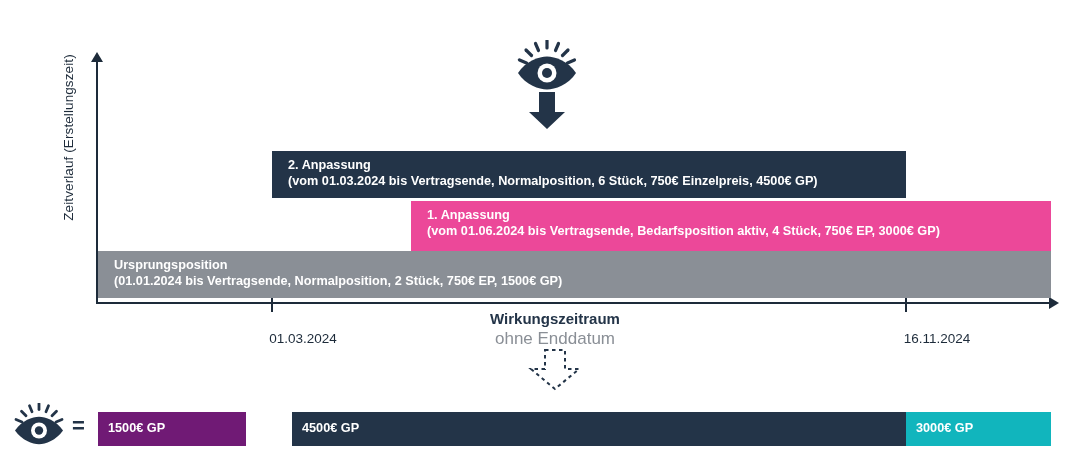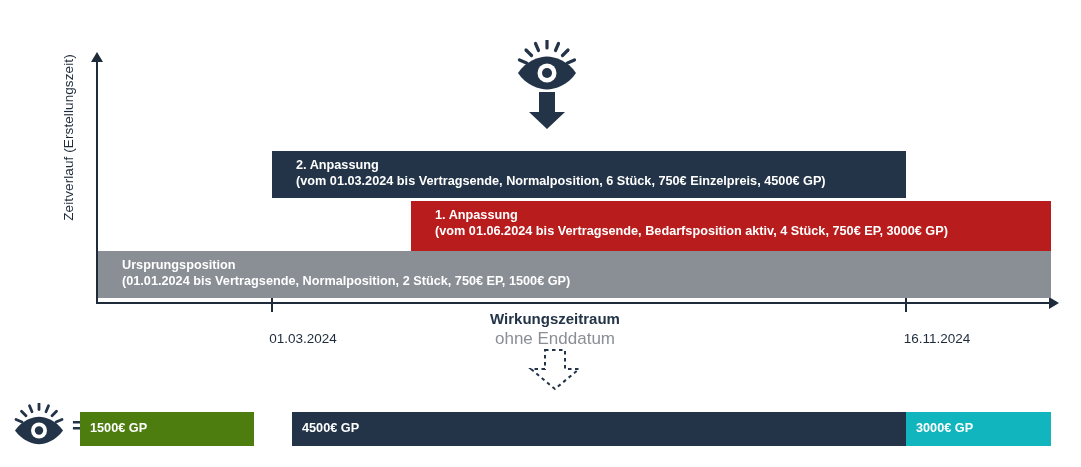--- a/index.html
+++ b/index.html
@@ -87,41 +87,41 @@
     color: #1d2b3a;
     white-space: nowrap;
     transform: translateX(-50%);
     margin-left: 32px;
   }
 
   
   .bar {
     position: absolute;
     box-sizing: border-box;
-    padding: 7px 10px 8px 24px;
+    padding: 7px 10px 8px 16px;
     color: #ffffff;
     font-size: 12.7px;
     line-height: 15.5px;
   }
   .bar .line1 { font-weight: bold; }
   .bar .line2 { font-weight: bold; }
 
   .bar-original {
     left: 98px;
     top: 251px;
     width: 953px;
     height: 47px;
     background: #8a8f96;
   }
   .bar-adj1 {
     left: 411px;
     top: 201px;
     width: 640px;
     height: 56px;
-    background: #b91c1c;
+    background: #ec4899;
   }
   .bar-adj2 {
     left: 272px;
     top: 151px;
     width: 634px;
     height: 47px;
     background: #233448;
   }
 
   
@@ -188,21 +188,21 @@
     position: absolute;
     top: 412px;
     height: 34px;
     box-sizing: border-box;
     padding: 8px 0 0 10px;
     color: #ffffff;
     font-size: 12.7px;
     font-weight: bold;
     line-height: 16px;
   }
-  .sum-1 { left: 80px;  width: 174px; background: #4d7c0f; }
+  .sum-1 { left: 98px;  width: 148px; background: #701a75; }
   .sum-2 { left: 272px; width: 634px; background: #233448; margin-left: 20px; }
   .sum-3 { left: 906px; width: 145px; background: #11b5bd; }
 </style>
 </head>
 <body>
 
 <div class="canvas">
 
   <div class="eye-top">
     <svg viewBox="0 0 70 50" width="70" height="50" aria-hidden="true">

